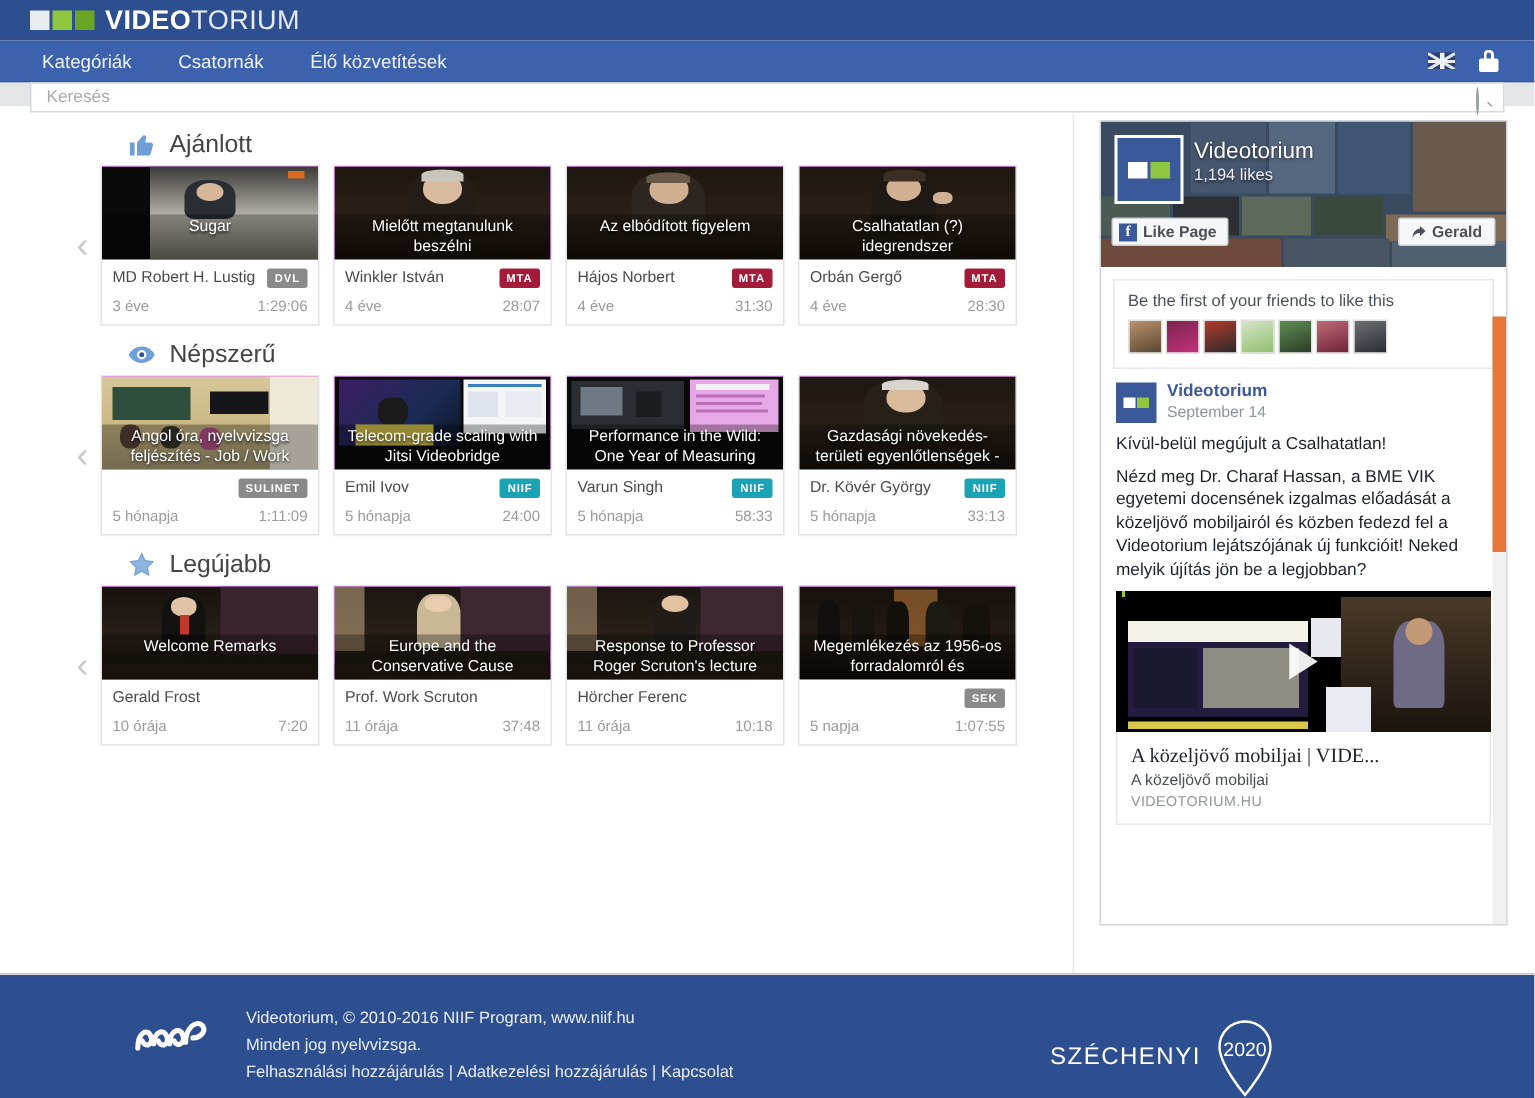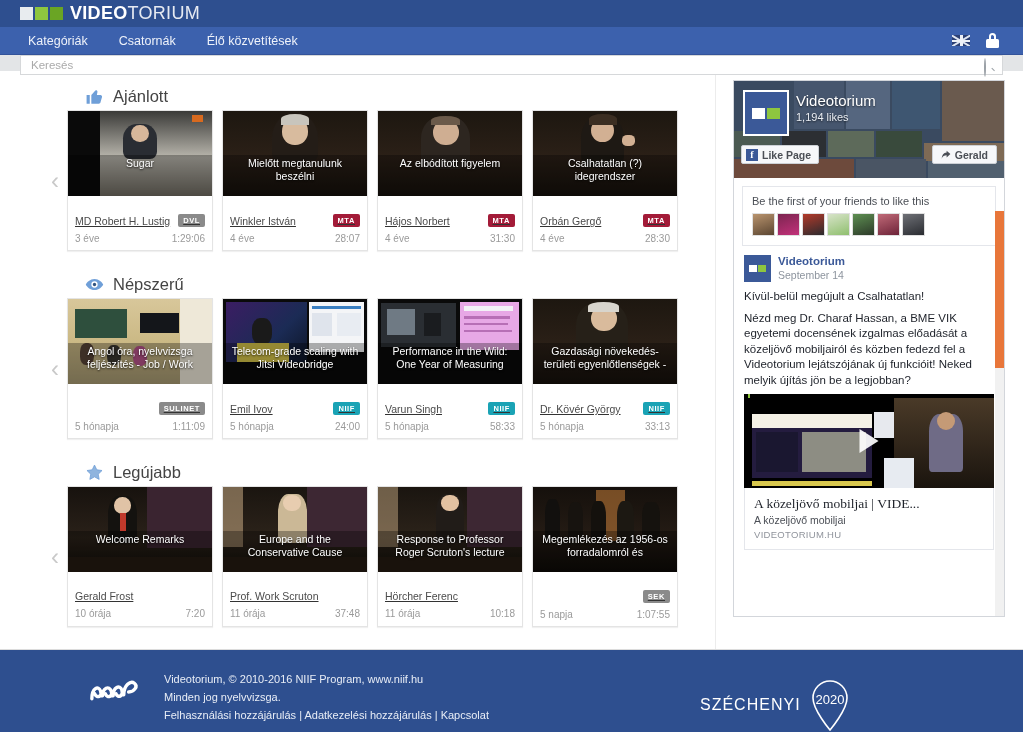--- a/index.html
+++ b/index.html
@@ -58,47 +58,47 @@
   .mag { position:absolute; right:7px; top:3px; width:11px; height:11px; }
   .mag .c { width:8px;height:8px;border:1.4px solid #9aa0a6;border-radius:50%; }
   .mag .t { position:absolute; right:0; bottom:0; width:4px;height:1.4px;background:#9aa0a6;transform:rotate(45deg);}
 
   
   .page { display:flex; height:578px; background:#fff; }
   .content { width:715px; padding:12px 0 0 0; position:relative; }
   .side { width:308px; background:#fff; border-left:1px solid #ececec; padding:9px 0 0 17px; }
 
   
-  .section { position:relative; margin-bottom:20px; }
+  .section { position:relative; margin-bottom:6px; }
   .sec-head { display:flex; align-items:center; padding-left:85px; height:27px; }
   .sec-title { font-size:16.5px; color:#444; margin-left:9px; font-weight:400; }
   .ic { width:19px; height:19px; display:block; }
 
   .carousel { display:flex; gap:9px; padding:0 0 0 67px; position:relative; }
   .arrow {
     position:absolute; top:0; bottom:0; width:22px;
     display:flex; align-items:center; justify-content:center;
     color:#c9c9c9; font-size:24px; cursor:pointer; user-select:none;
     font-family:"Liberation Sans", sans-serif; font-weight:300;
   }
   .arrow.left { left:44px; }
   .arrow.right { left:648px; }
 
   .card {
     width:146px; background:#fff; border:1px solid #e4e4e4;
     box-shadow:0 1px 1px rgba(0,0,0,.06);
   }
-  .thumb { height:85px; position:relative; overflow:hidden; background:#d946ef; }
+  .thumb { height:62px; position:relative; overflow:hidden; background:#d946ef; }
   .thumb .ttl {
     position:absolute; left:0; right:0; bottom:0; top:52%;
     color:#fff; font-size:10.5px; line-height:13px; text-align:center;
     padding:2px 5px 0; text-shadow:0 1px 2px rgba(0,0,0,.8);
     background:rgba(0,0,0,.30);
   }
-  .meta { padding:18px 7px 3px; display:flex; align-items:flex-end; min-height:23px;text-decoration:underline; }
+  .meta { padding:6px 7px 3px; display:flex; align-items:flex-start; min-height:23px; }
   .author { font-size:10.5px; color:#4a4a4a; flex:1; overflow:hidden; white-space:nowrap; }
   .badge {
     font-size:7.5px; font-weight:700; color:#fff; padding:2px 5px;
     border-radius:2px; letter-spacing:.6px; margin-left:auto;
   }
   .b-DVL { background:#8a8a8a; }
   .b-MTA { background:#a31b38; }
   .b-SULINET { background:#8a8a8a; }
   .b-NIIF { background:#1aa3b5; }
   .b-SEK { background:#8a8a8a; }

